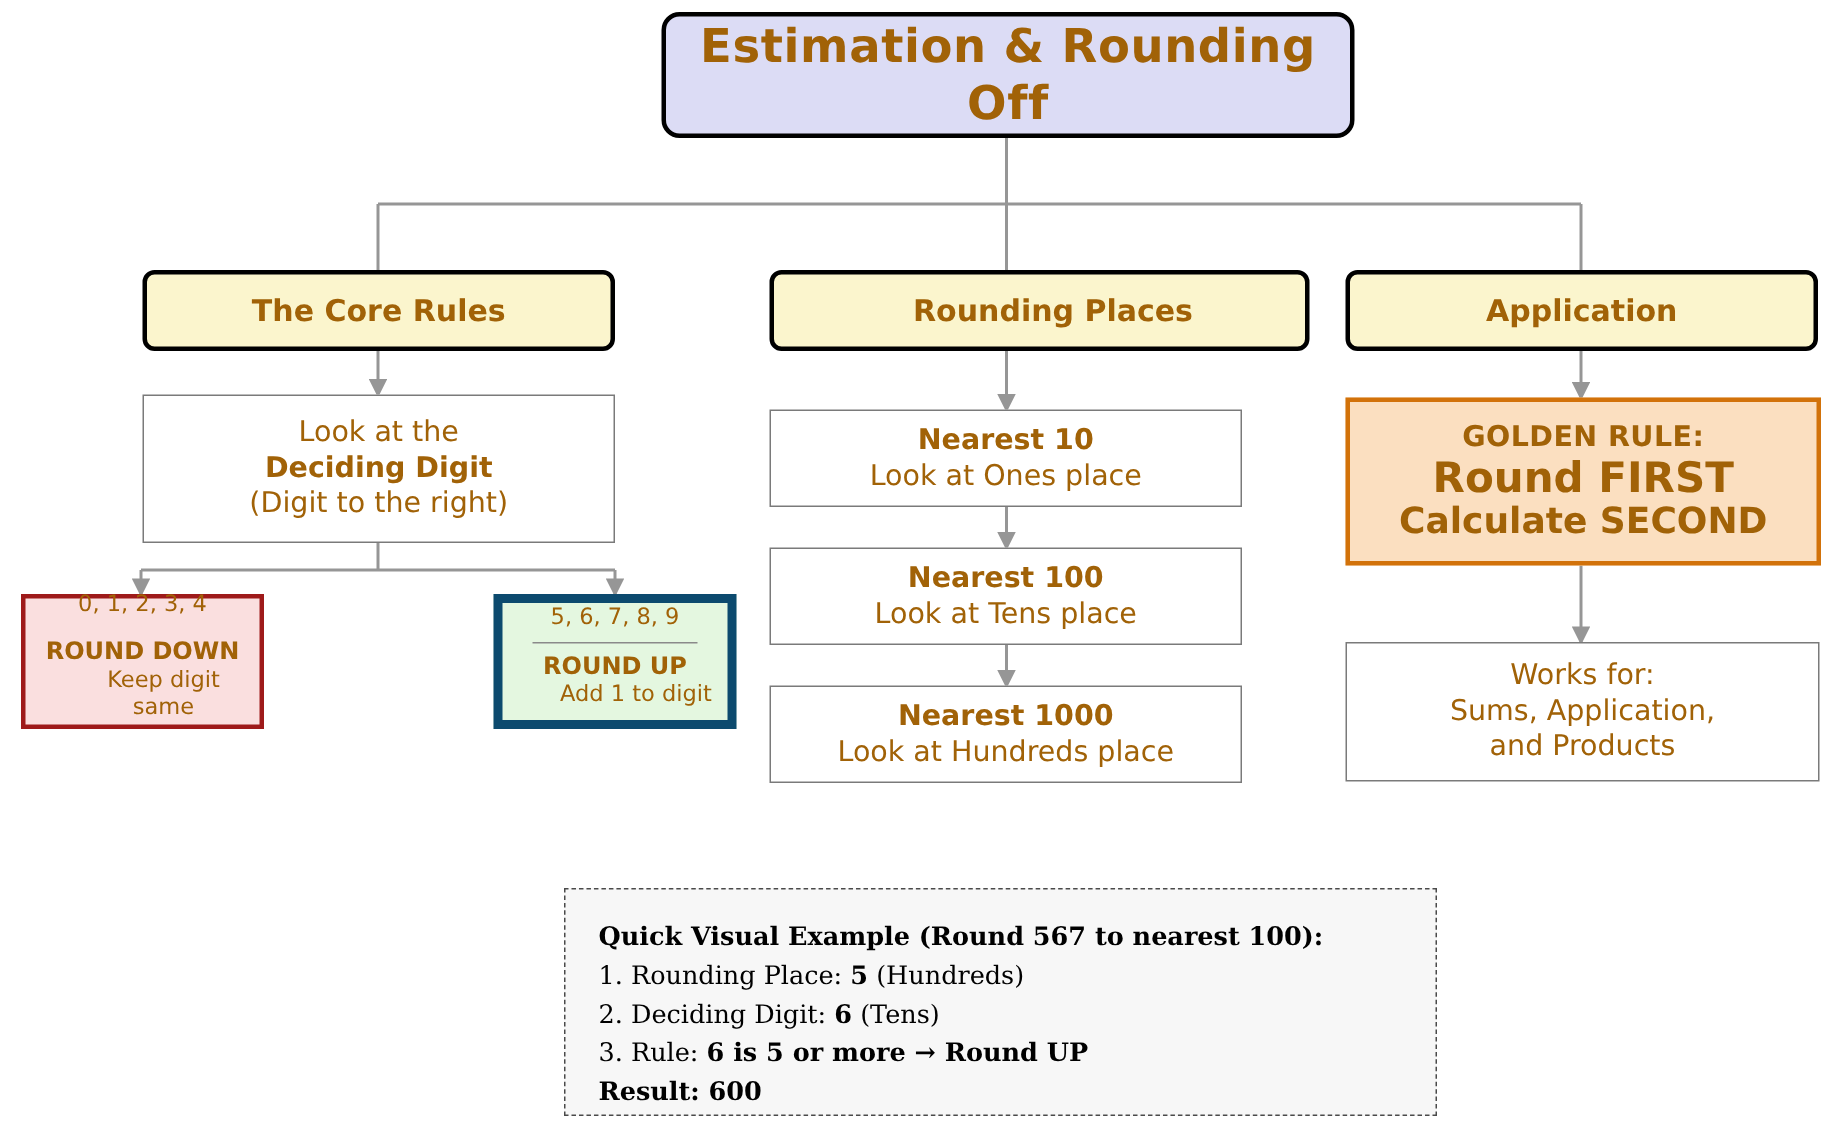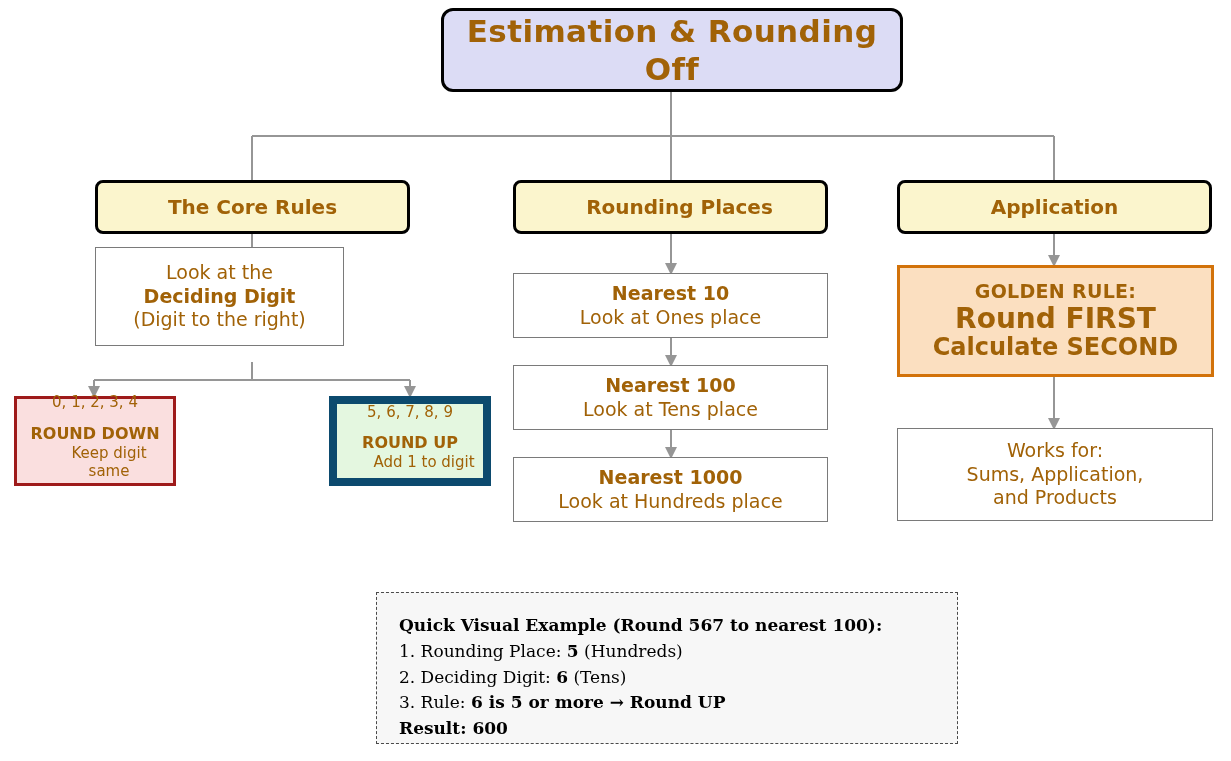--- a/index.html
+++ b/index.html
@@ -74,21 +74,21 @@
   .rule-box {
     padding: 0 8px 8px 8px;
     font-size: 15px;
   }
   .rule-box.down {
     background: #fadfdf;
     border: 3px solid #9e1a1a;
   }
   .rule-box.up {
     background: #e4f7e0;
-    border: 8px solid #0c4a6e;
+    border: 6px solid #0c4a6e;
   }
   .rule-box .digits {
     display: block;
     font-size: 15px;
     margin-bottom: 3px;
   }
   .rule-box .divider {
     display: block;
     width: 82%;
     height: 1.5px;
@@ -195,41 +195,41 @@
   </svg>
 
   <div class="node title-box" style="left:441px; top:8px; width:462px; height:84px;">
     <span>Estimation &amp; Rounding Off</span>
   </div>
 
   <div class="node cat-box" style="left:95px; top:180px; width:315px; height:54px;">
     <span>The Core Rules</span>
   </div>
 
-  <div class="node plain-box" style="left:95px; top:247px; width:249px; height:99px;text-align:center;">
+  <div class="node plain-box" style="left:95px; top:263px; width:315px; height:99px;text-align:center;">
     <span class="ln">Look at the</span>
     <span class="ln b">Deciding Digit</span>
     <span class="ln">(Digit to the right)</span>
   </div>
 
   <div class="node rule-box down" style="left:14px; top:396px; width:162px; height:90px;">
     <span class="digits">0, 1, 2, 3, 4</span>
     <span class="divider"></span>
     <span class="action">ROUND DOWN</span>
     <span class="detail">Keep digit same</span>
   </div>
 
   <div class="node rule-box up" style="left:329px; top:396px; width:162px; height:90px;">
     <span class="digits">5, 6, 7, 8, 9</span>
     <span class="divider"></span>
     <span class="action">ROUND UP</span>
     <span class="detail">Add 1 to digit</span>
   </div>
 
-  <div class="node cat-box" style="left:513px; top:180px; width:315px; height:54px;padding-left:18px;">
+  <div class="node cat-box" style="left:513px; top:180px; width:360px; height:54px;padding-left:18px;">
     <span>Rounding Places</span>
   </div>
 
   <div class="node plain-box" style="left:513px; top:273px; width:315px; height:65px;">
     <span class="ln b">Nearest 10</span>
     <span class="ln">Look at Ones place</span>
   </div>
 
   <div class="node plain-box" style="left:513px; top:365px; width:315px; height:65px;">
     <span class="ln b">Nearest 100</span>

